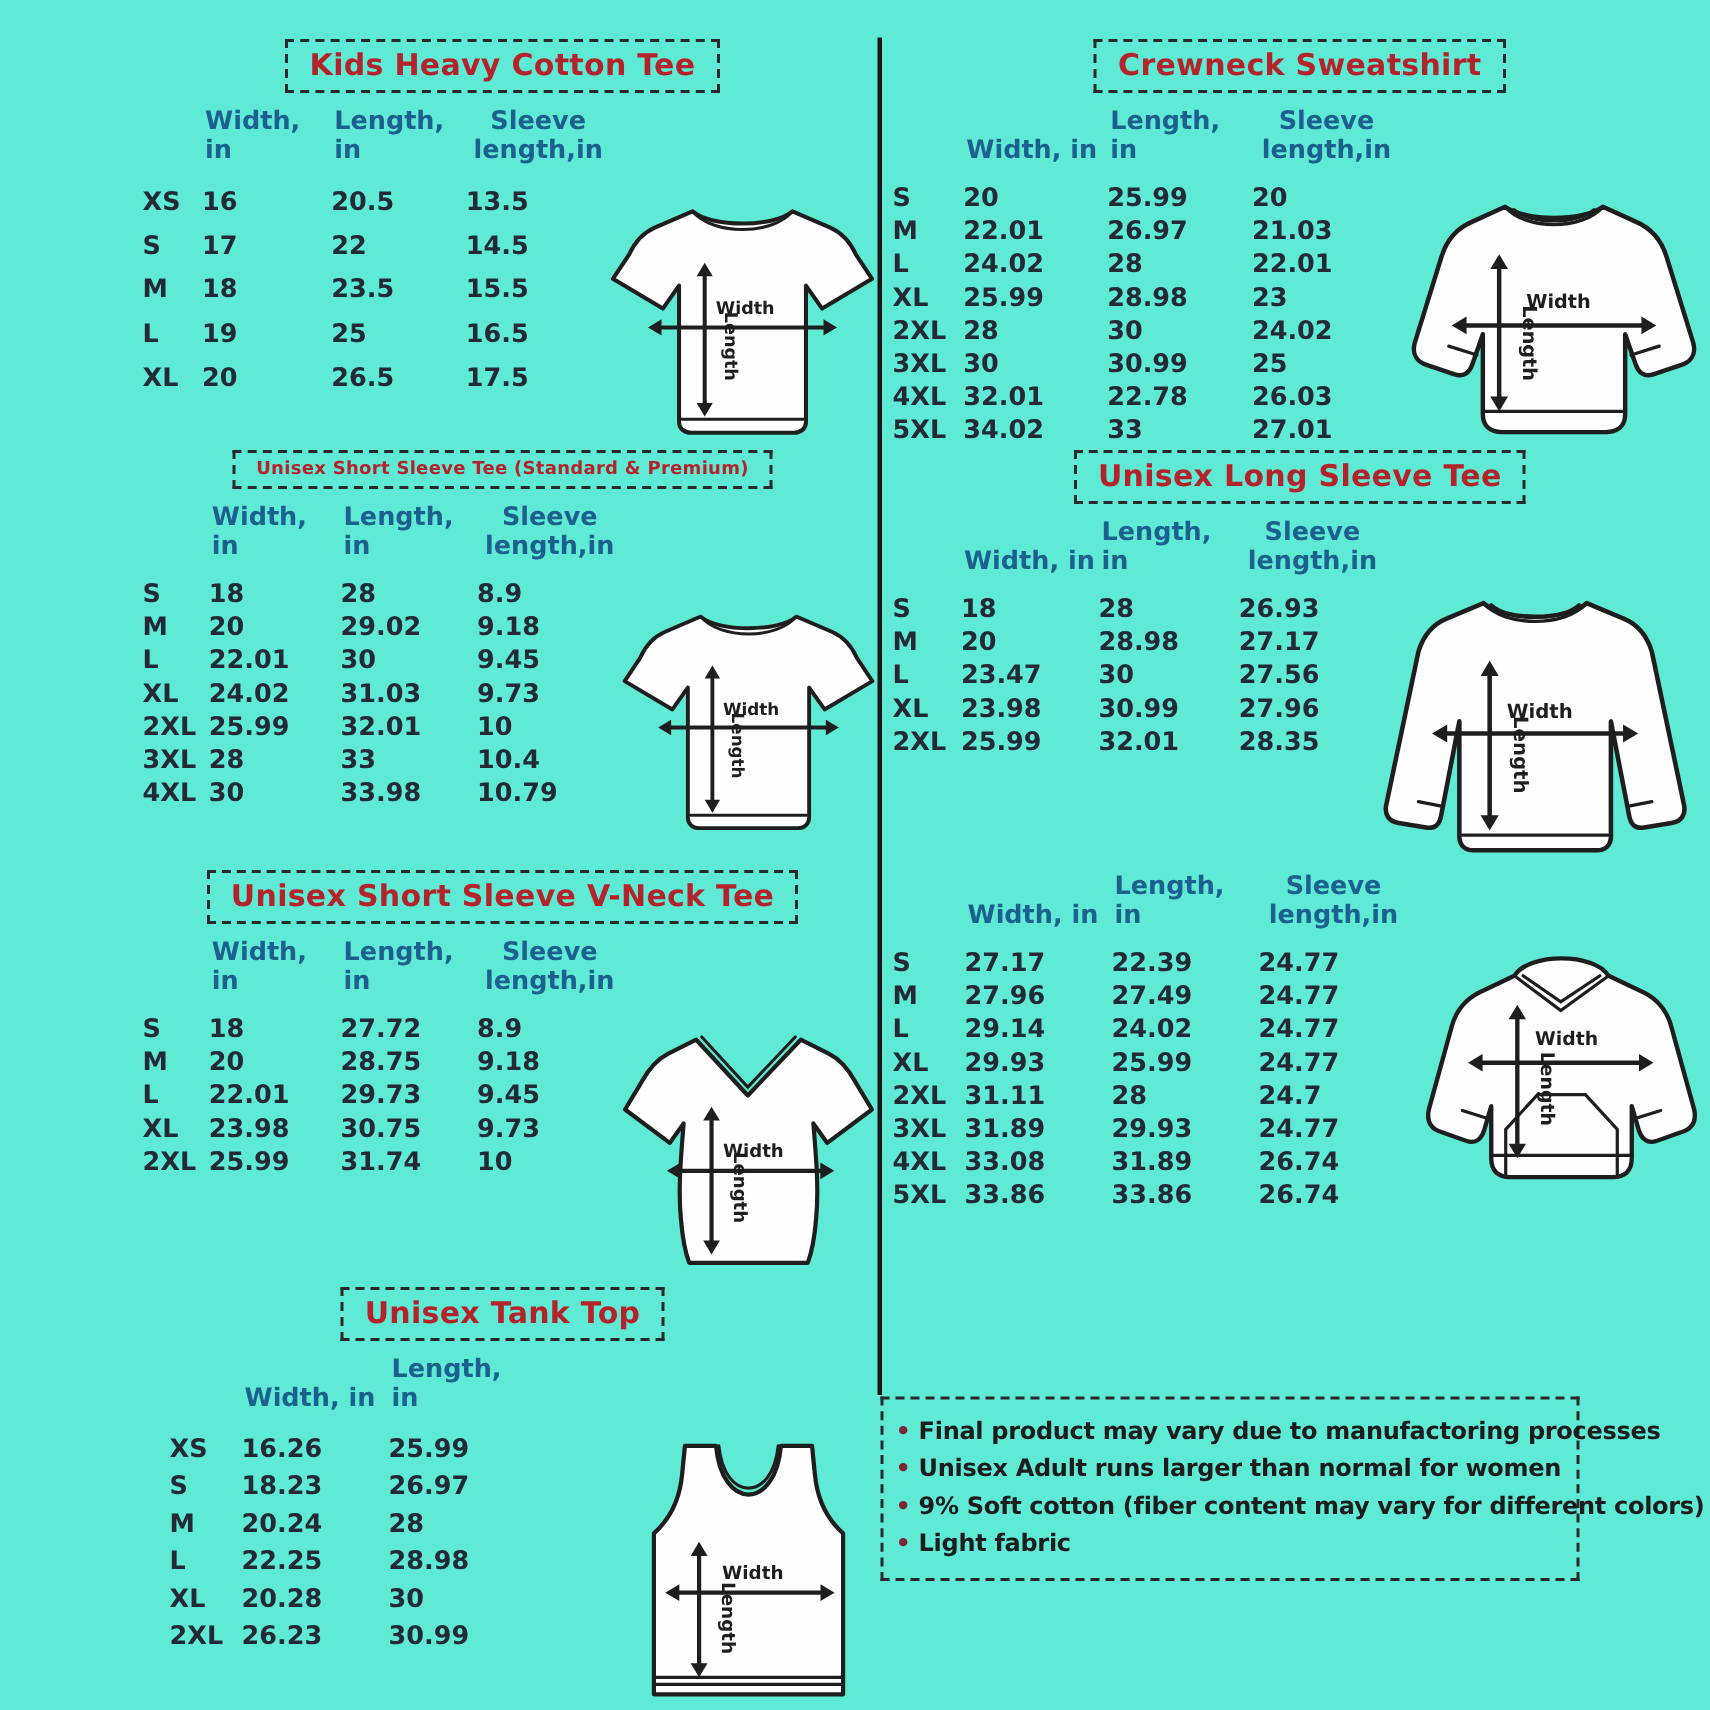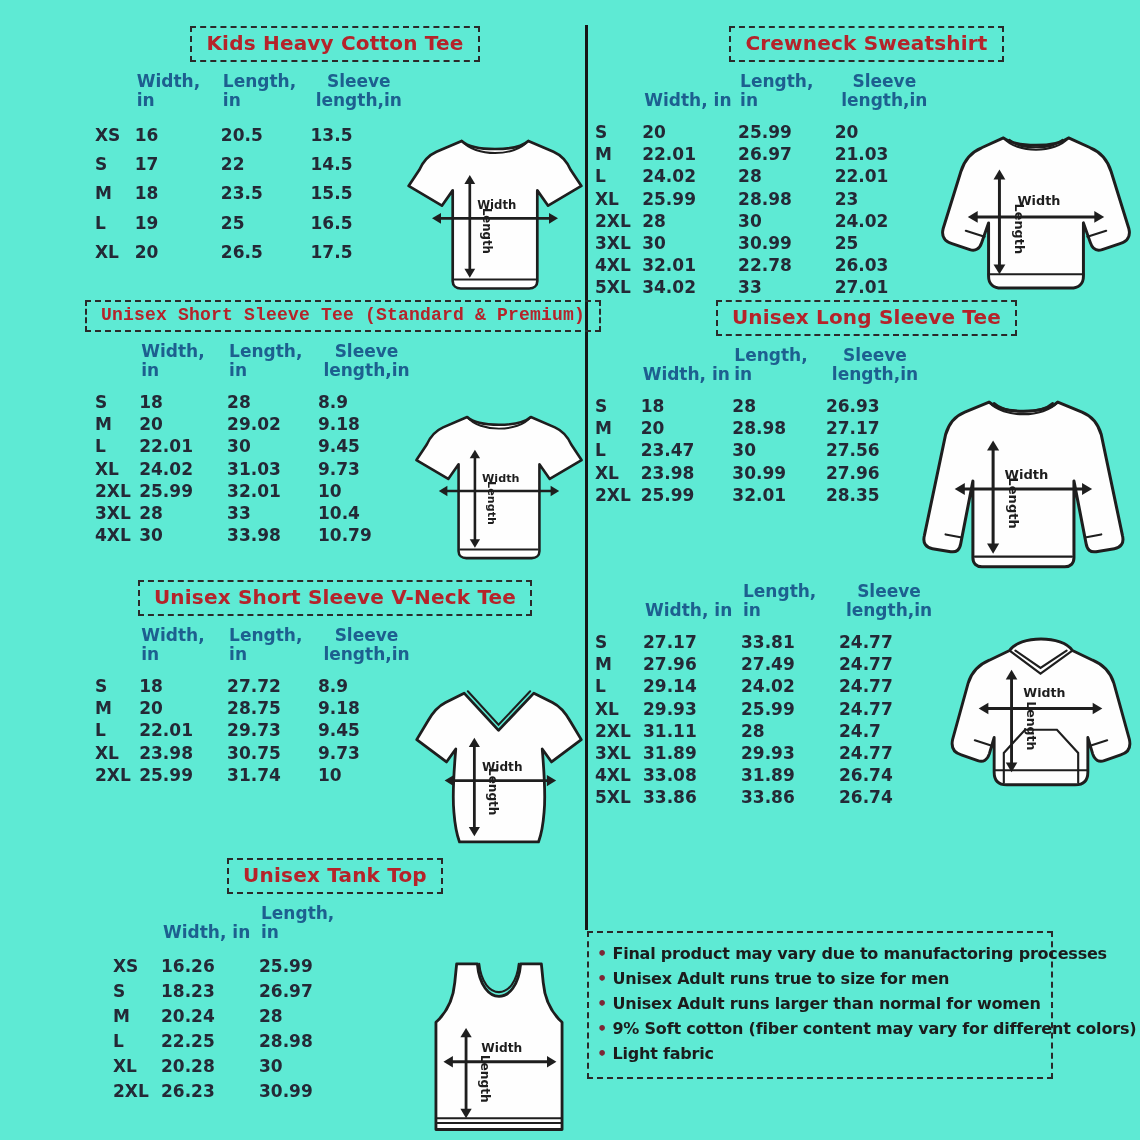--- a/index.html
+++ b/index.html
@@ -10,21 +10,21 @@
   .sec-0{left:85px;top:26px;width:500px;}
   .sec-1{left:593px;top:26px;width:547px;}
   .sec-2{left:85px;top:300px;width:500px;}
   .sec-3{left:593px;top:300px;width:547px;}
   .sec-4{left:85px;top:580px;width:500px;}
   .sec-5{left:593px;top:580px;width:547px;}
   .sec-6{left:85px;top:858px;width:500px;}
   .title-row{text-align:center;margin-bottom:8px;}
   .title-box{display:inline-block;border:2px dashed #2a2a2a;padding:3px 14px 5px;
              color:#b5232a;font-weight:bold;font-size:20px;letter-spacing:0.2px;white-space:nowrap;}
-  .sec-2 .title-box{font-size:18px;font-family:Liberation Mono, monospace;}
+  .sec-2 .title-box{font-size:12px;}
   .sec-body{display:flex;justify-content:space-between;align-items:flex-start;}
   .tbl{margin-left:10px;}
   .sec-6 .tbl{margin-left:28px;}
   .sec-1 .tbl,.sec-3 .tbl,.sec-5 .tbl{margin-left:2px;}
   table{border-collapse:collapse;}
   th{color:#1d5f8f;font-size:17px;font-weight:bold;text-align:left;vertical-align:bottom;
      padding:2px 0 12px 2px;white-space:pre-line;line-height:1.1;}
   th.sleeve{text-align:center;}
   th.c0{width:46px;}
   th.cv{width:96px;}
@@ -440,21 +440,21 @@
               <tr>
                 <th class="c0"></th>
                 <th class="cv">Width, in</th>
                 <th class="cv">Length, in</th>
                 <th class="cv sleeve">Sleeve
 length,in</th>
               </tr>
               <tr>
                 <td class="sz">S</td>
                 <td>27.17</td>
-                <td>33.81</td>
+                <td>22.39</td>
                 <td>24.77</td>
               </tr>
               <tr>
                 <td class="sz">M</td>
                 <td>27.96</td>
                 <td>27.49</td>
                 <td>24.77</td>
               </tr>
               <tr>
                 <td class="sz">L</td>
@@ -584,19 +584,18 @@
           <text class="svg-label" x="88" y="100" text-anchor="middle">Width</text>
           <text class="svg-label" x="66" y="128" text-anchor="middle" transform="rotate(90 66 128)">Length</text>
         </svg>
       </figure>
     </div>
   </section>
 
   <aside class="notes">
     <ul>
         <li>Final product may vary due to manufactoring processes</li>
-        <li>Unisex Adult runs true to size for men</li>
         <li>Unisex Adult runs larger than normal for women</li>
         <li>9% Soft cotton (fiber content may vary for different colors)</li>
         <li>Light fabric</li>
       </ul>
   </aside>
 </div>
 
 </body></html>

